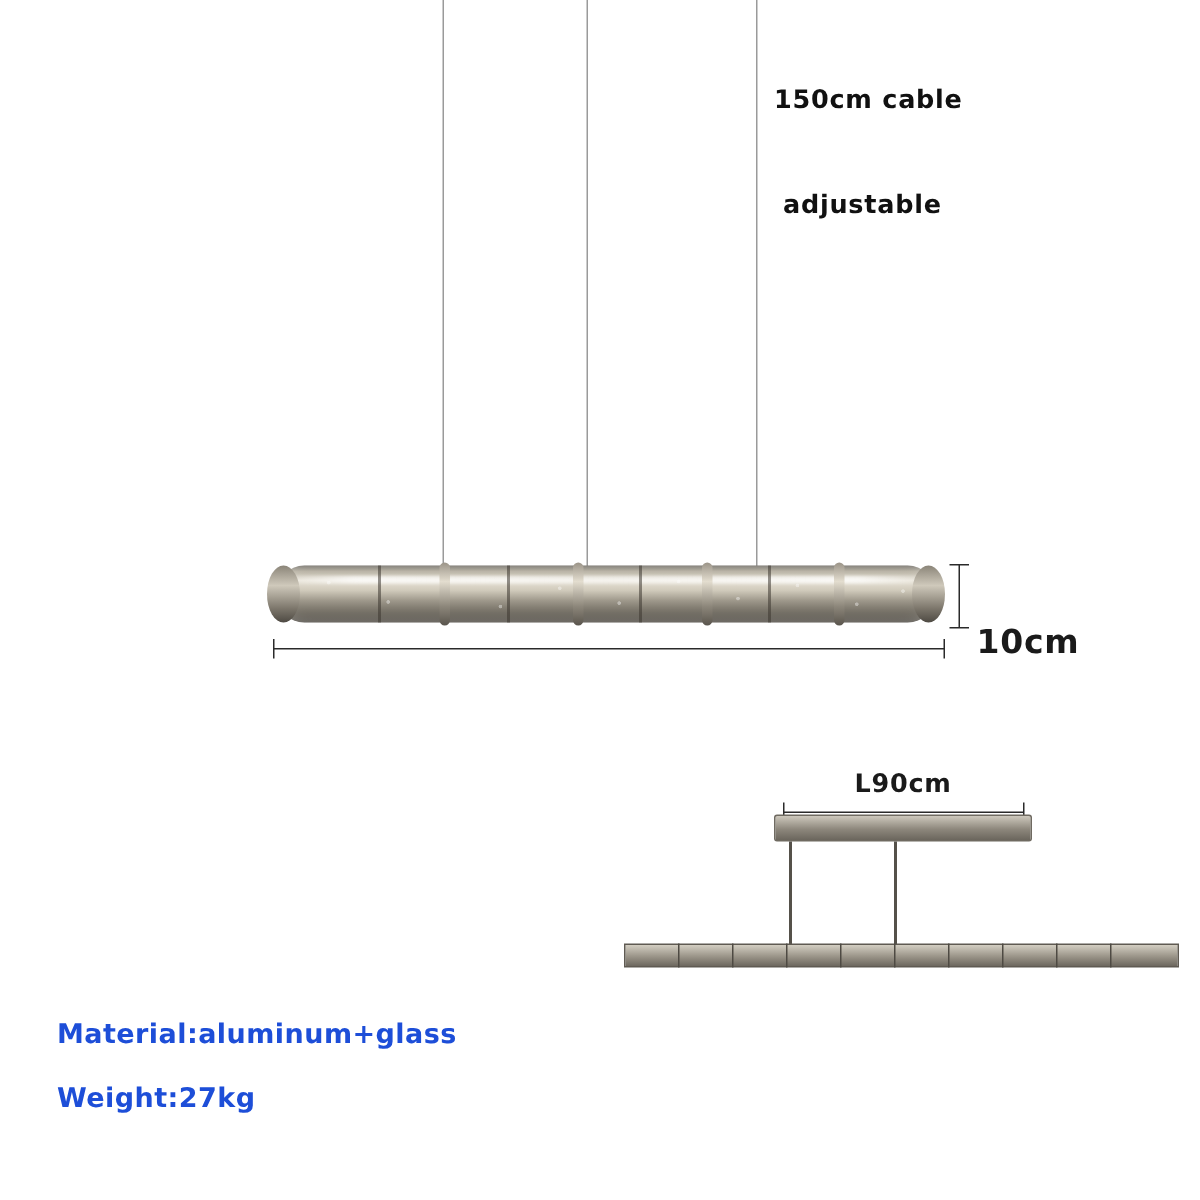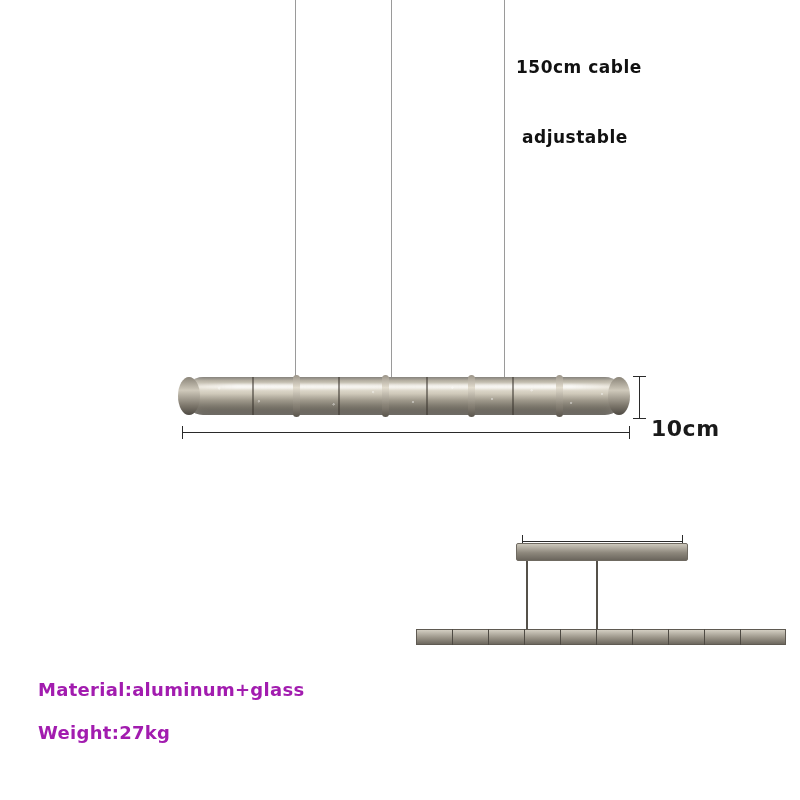--- a/index.html
+++ b/index.html
@@ -274,21 +274,21 @@
     position: absolute;
     left: 38px;
     top: 668px;
     width: 520px;
   }
   .spec-line {
     font-size: 18px;
     font-weight: bold;
     line-height: 43px;
     letter-spacing: 0.3px;
-    color: #a21caf;
+    color: #1d4ed8;
   }
 </style>
 </head>
 <body>
 
 <div class="stage">
 
   <div class="cable cable-1"></div>
   <div class="cable cable-2"></div>
   <div class="cable cable-3"></div>
@@ -316,20 +316,21 @@
   <div class="len-line"></div>
   <div class="len-tick l"></div>
   <div class="len-tick r"></div>
 
   <div class="h-line"></div>
   <div class="h-cap top"></div>
   <div class="h-cap bot"></div>
   <div class="h-label">10cm</div>
 
   <div class="plan">
+    <div class="plan-dim-label">L90cm</div>
     <div class="plan-dim-line"></div>
     <div class="plan-dim-tick l"></div>
     <div class="plan-dim-tick r"></div>
 
     <div class="canopy"></div>
     <div class="drop drop-1"></div>
     <div class="drop drop-2"></div>
 
     <div class="bar"></div>
     <div class="bar-div" style="left:52px"></div>

